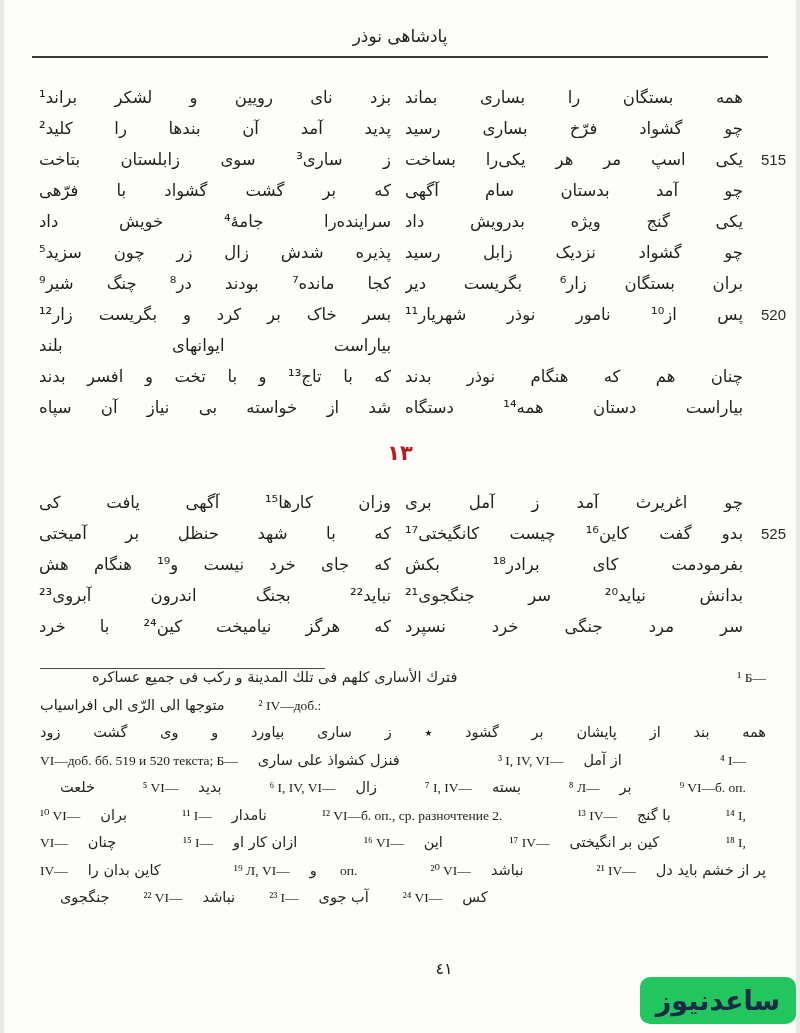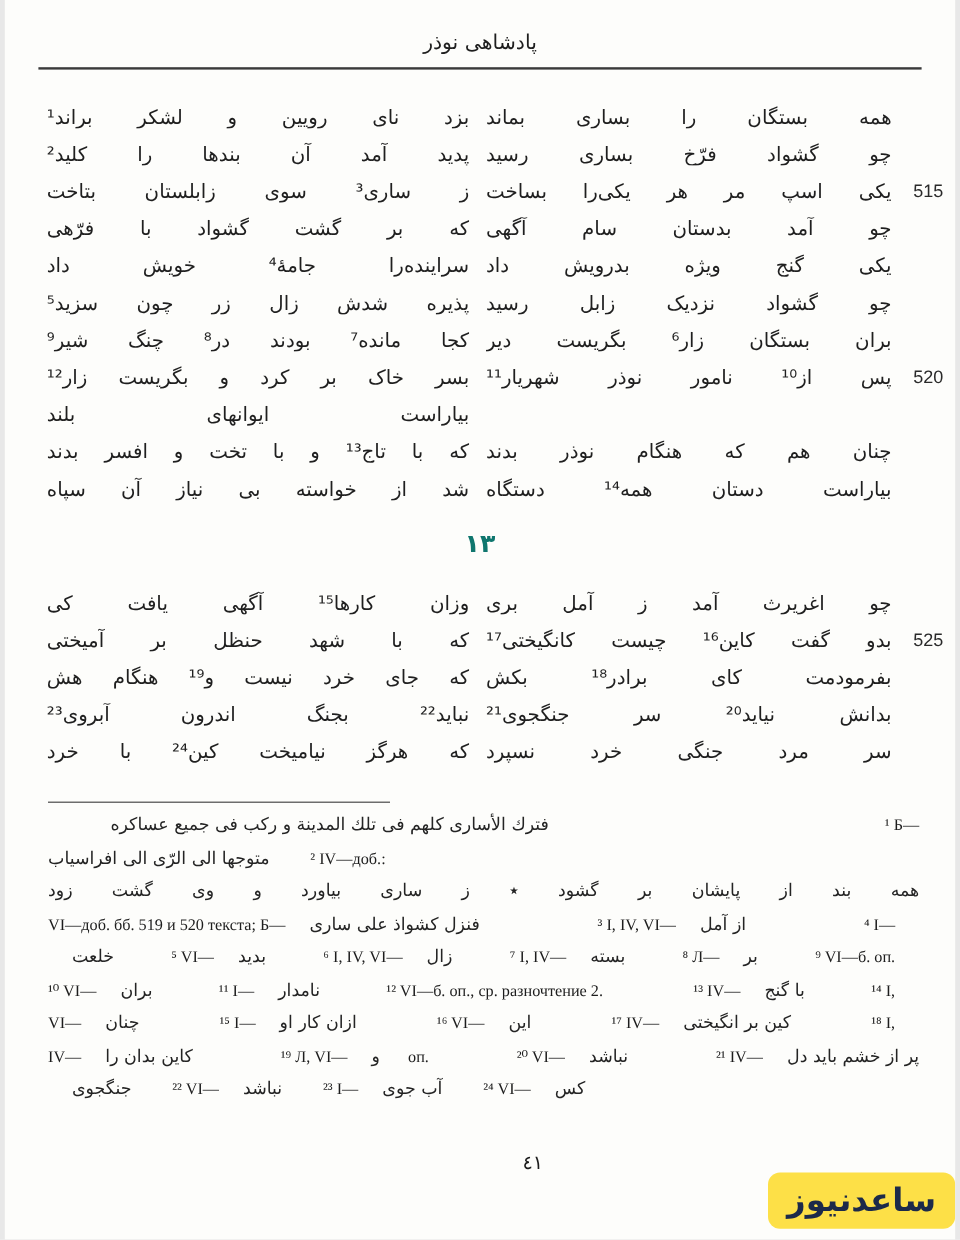--- a/index.html
+++ b/index.html
@@ -50,32 +50,31 @@
     font-size:15px;
     color:#2a2a2a;
     text-align:left;
     padding-left:4px;
   }
   .section-number{
     margin-top:18px;
     text-align:center;
     font-size:21px;
     font-weight:bold;
-    color:#0f766e;
+    color:#b91c1c;
     direction:rtl;
   }
   .poem.block2{margin-top:22px;}
   
   .fn-rule{
     height:0;border:none;border-top:1.5px solid #4a4a4a;
     margin:26px 0 0 36px;
     width:285px;
   }
   .apparatus{
-    margin-top:11px;
     padding:0 30px 0 36px;
     color:#242424;
   }
   .fline{
     display:flex;
     align-items:baseline;
     height:27.5px;
   }
   .fline.spread{justify-content:space-between;}
   .fline.indent-left{padding-left:52px;}
@@ -371,17 +370,17 @@
       <span class="fitem">
         <span class="sig">²⁴ VI—</span>
         <span class="fa">کس</span>
       </span>
     </div>
 
   </div>
 
   <div class="page-number">٤١</div>
 
-  <div class="watermark" style="background: #fde047;">
+  <div class="watermark" style="background: #22c55e;">
     <span class="wm-text" style="color: rgb(28, 42, 74);">ساعدنیوز</span>
   </div>
 
 </div>
 
 </body></html>

